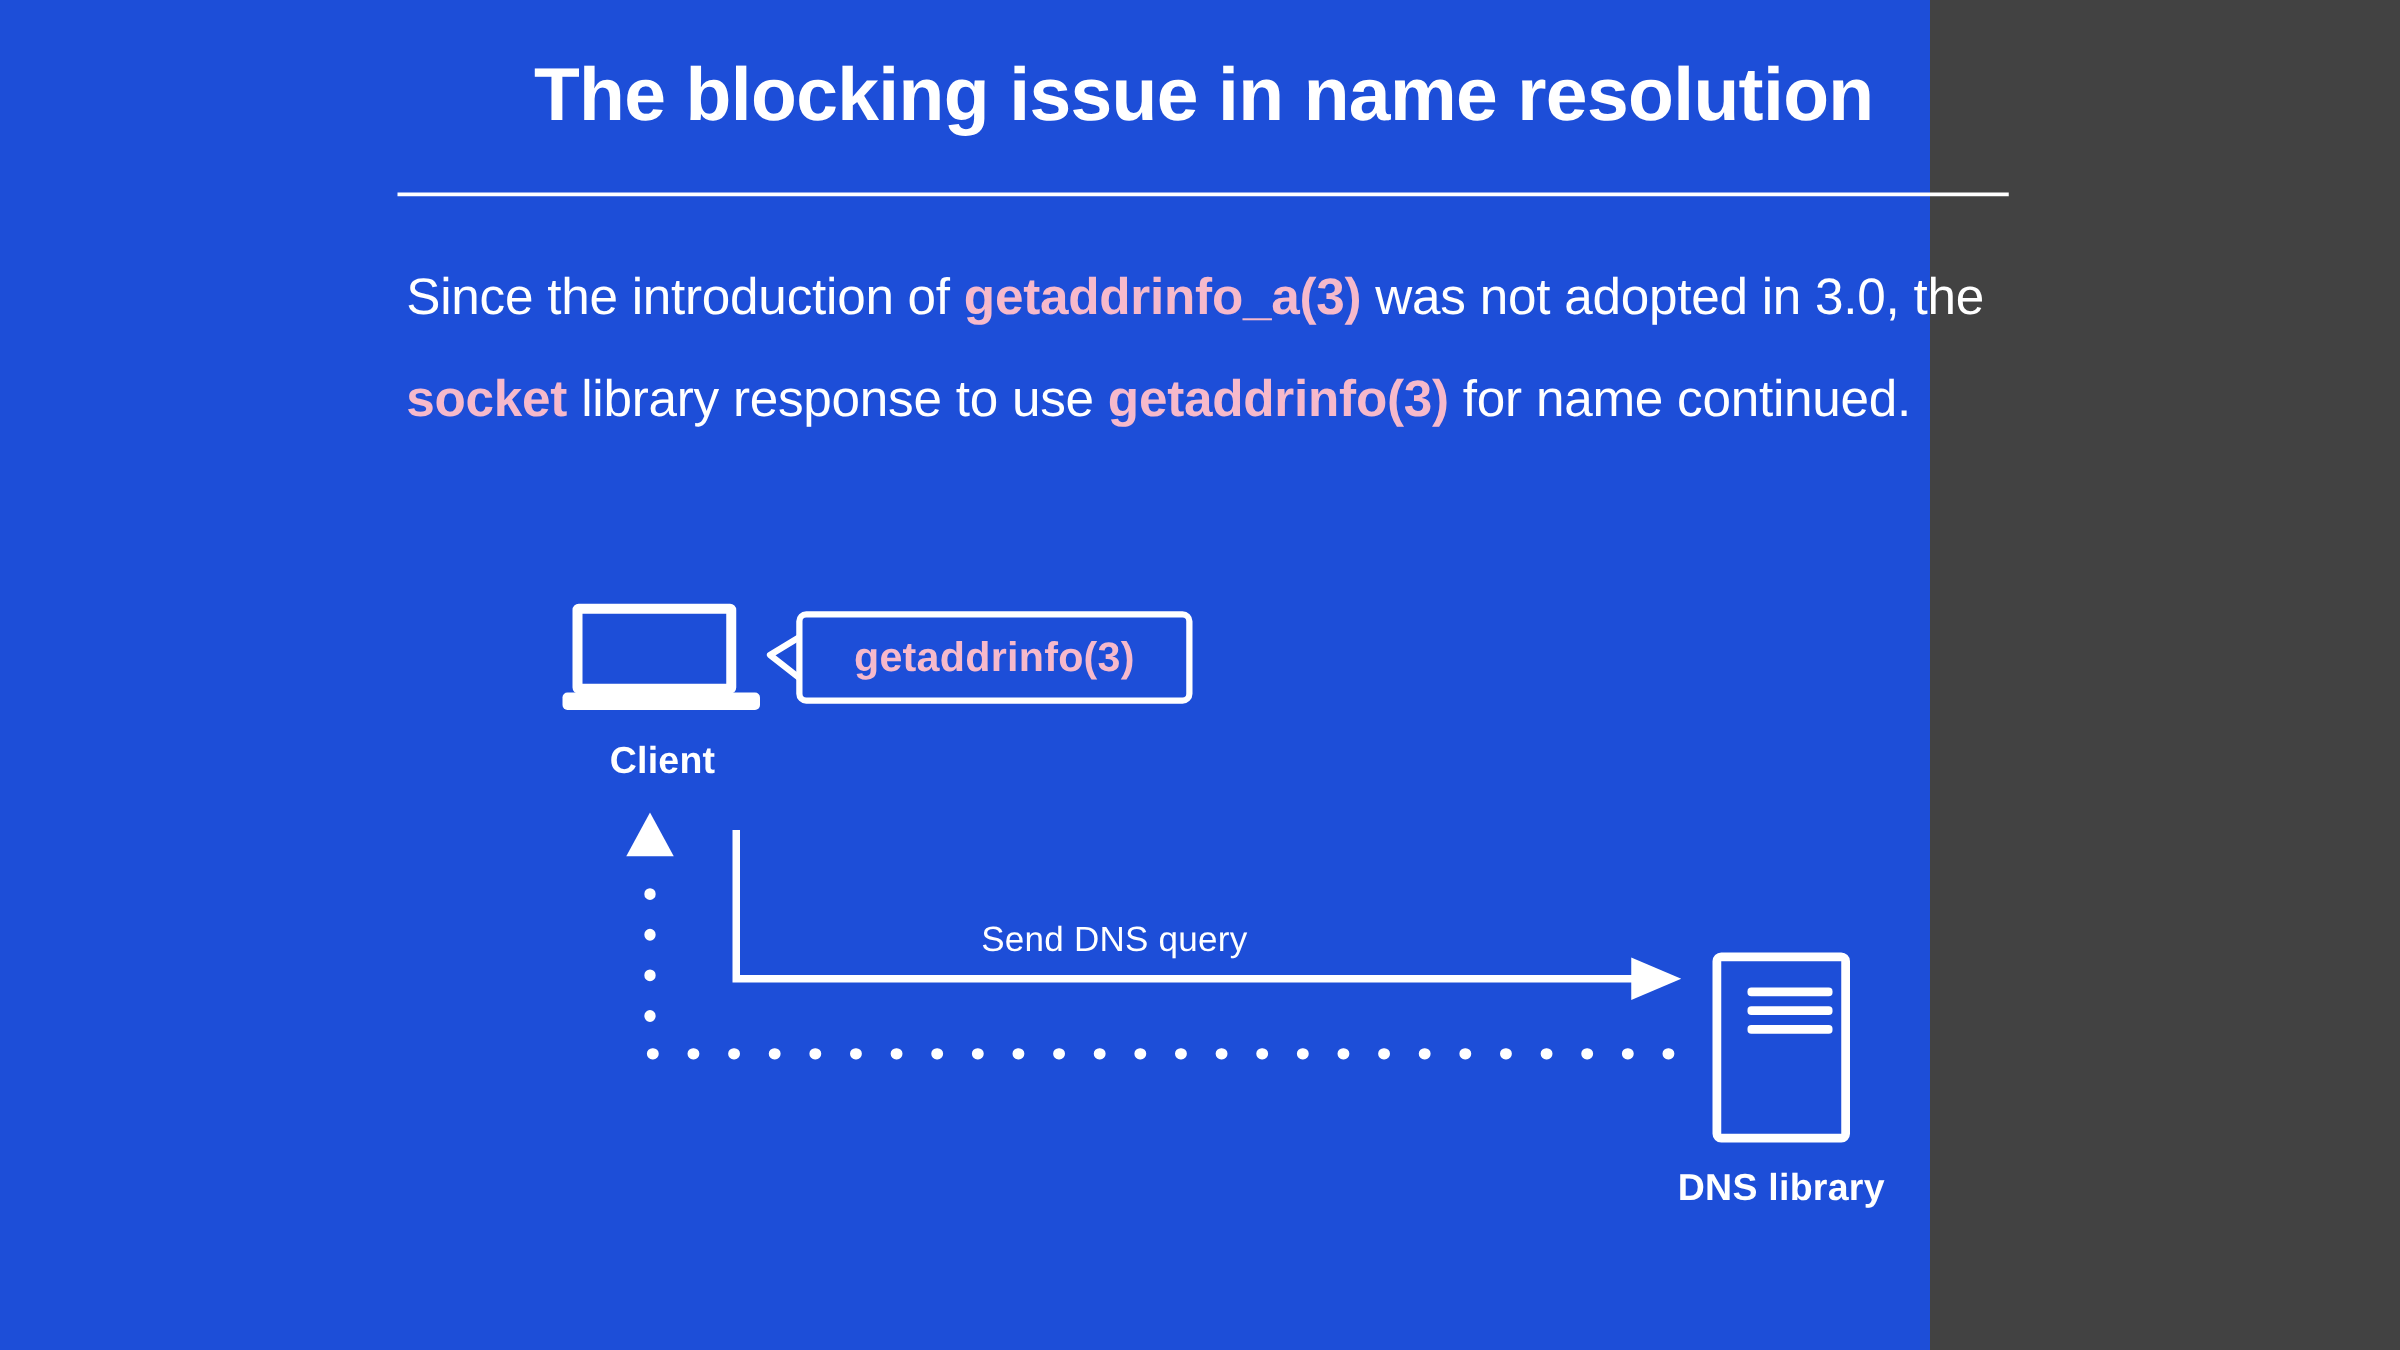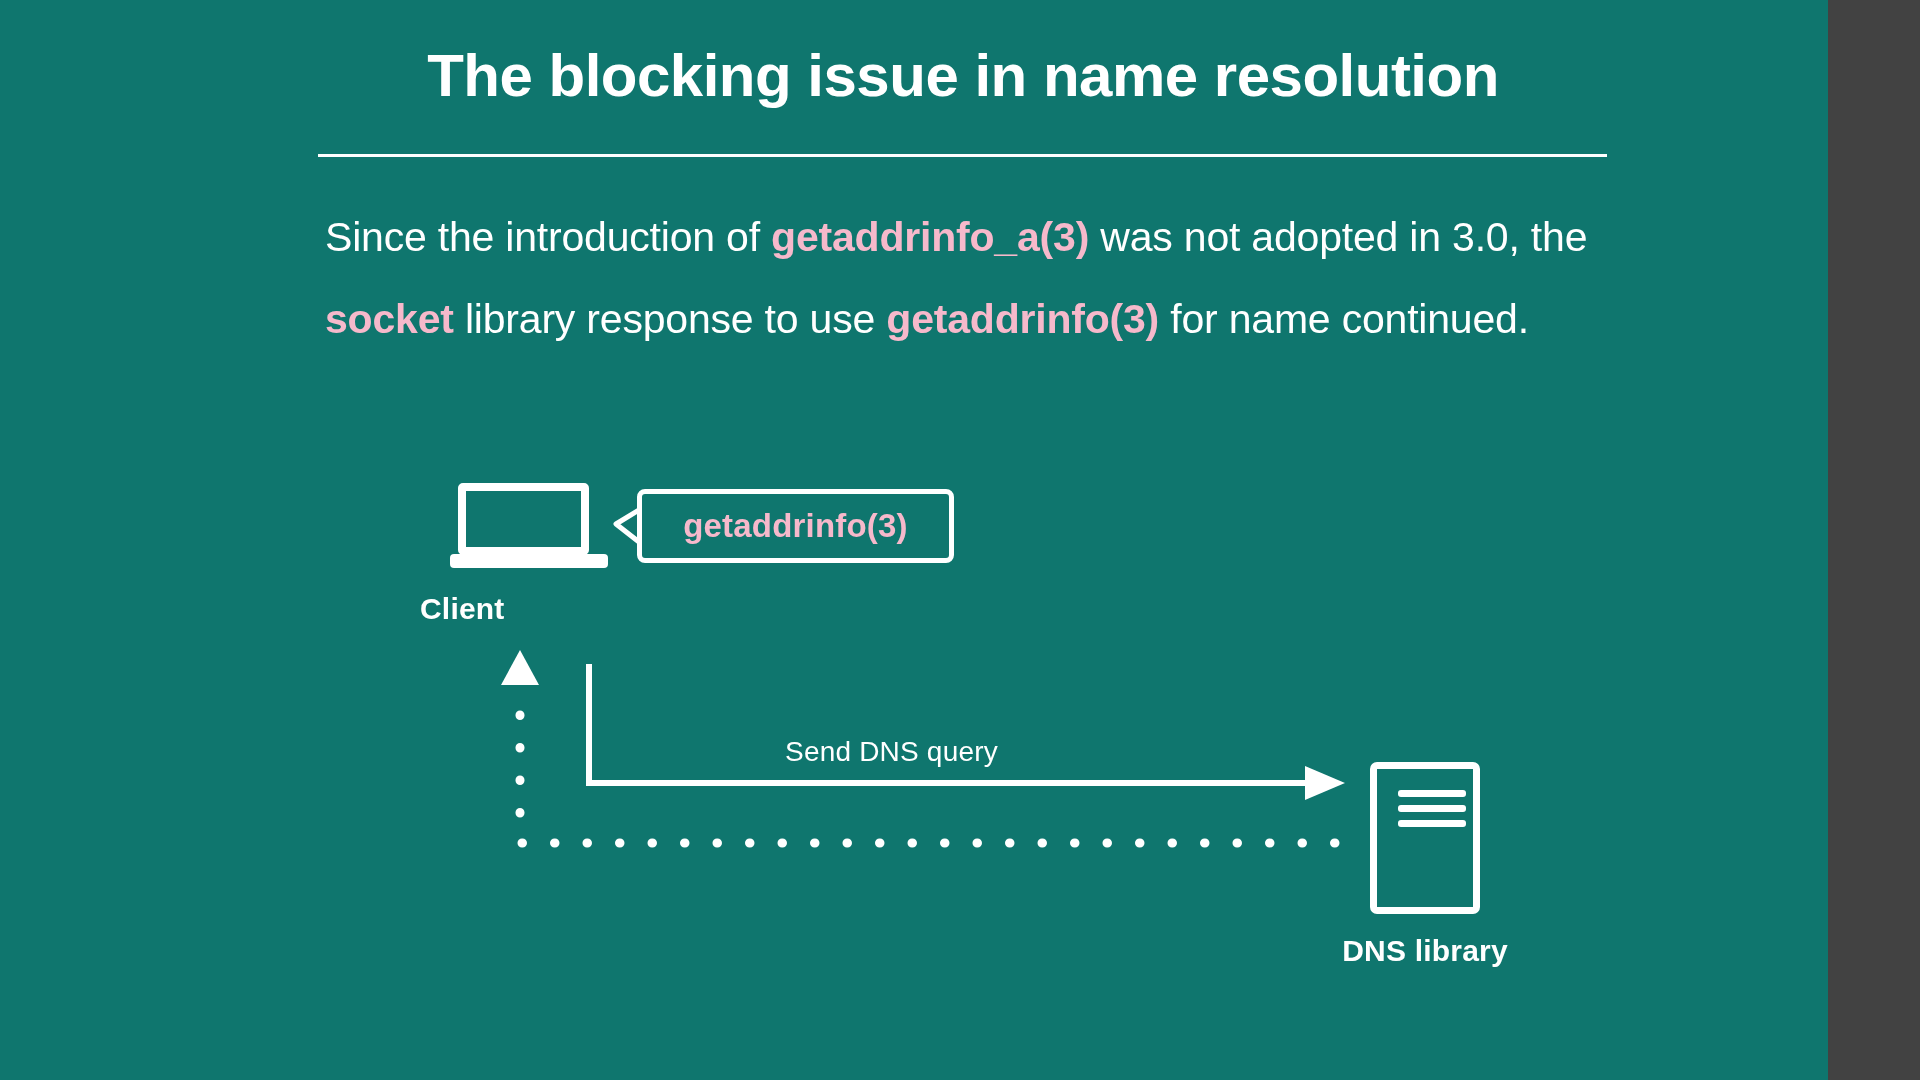--- a/index.html
+++ b/index.html
@@ -10,23 +10,23 @@
   body {
     width: 1920px;
     height: 1080px;
     overflow: hidden;
     font-family: "Liberation Sans", sans-serif;
     -webkit-font-smoothing: antialiased;
   }
 
   .slide {
     position: relative;
-    width: 1828px;
-    height: 1080px;
-    background: #0f766e;
+    width: 1544px;
+    height: 1080px;
+    background: #1d4ed8;
   }
 
   
   .title {
     position: absolute;
     left: 318px;
     top: 44px;
     width: 1290px;
     text-align: center;
     color: #ffffff;
@@ -97,20 +97,21 @@
     width: 158px;
     height: 14px;
     background: #ffffff;
     border-radius: 4px;
   }
   .client-label {
     position: absolute;
     left: 420px;
     top: 592px;
     width: 220px;
+    text-align: center;
     color: #ffffff;
     font-size: 30px;
     font-weight: bold;
     letter-spacing: 0.2px;
   }
 
   
   .bubble {
     position: absolute;
     left: 637px;

